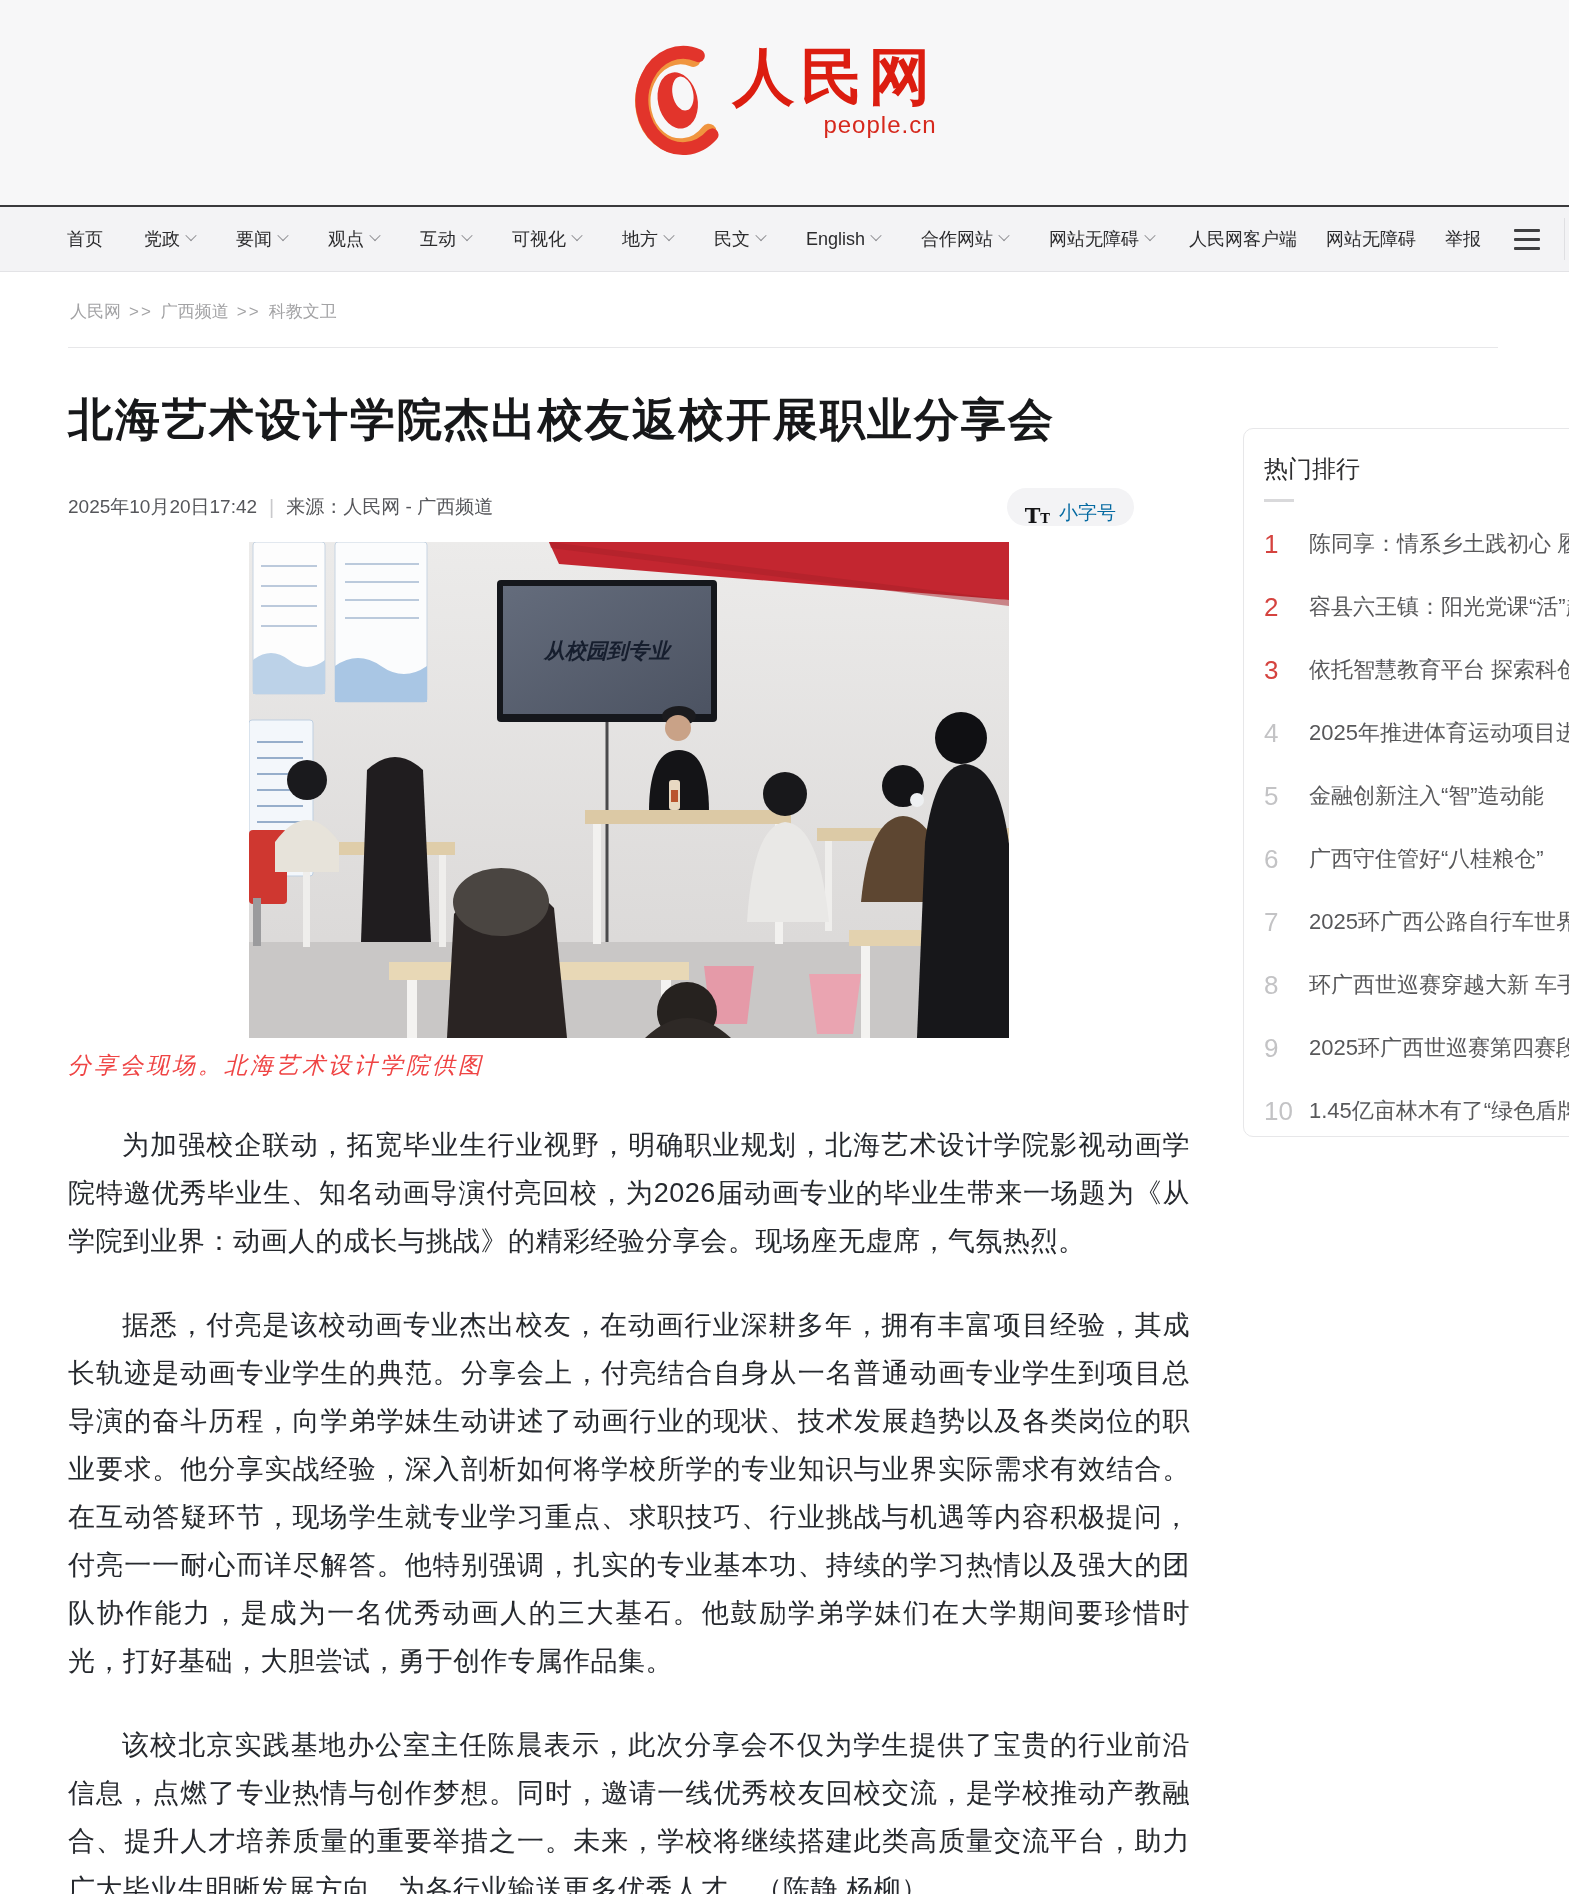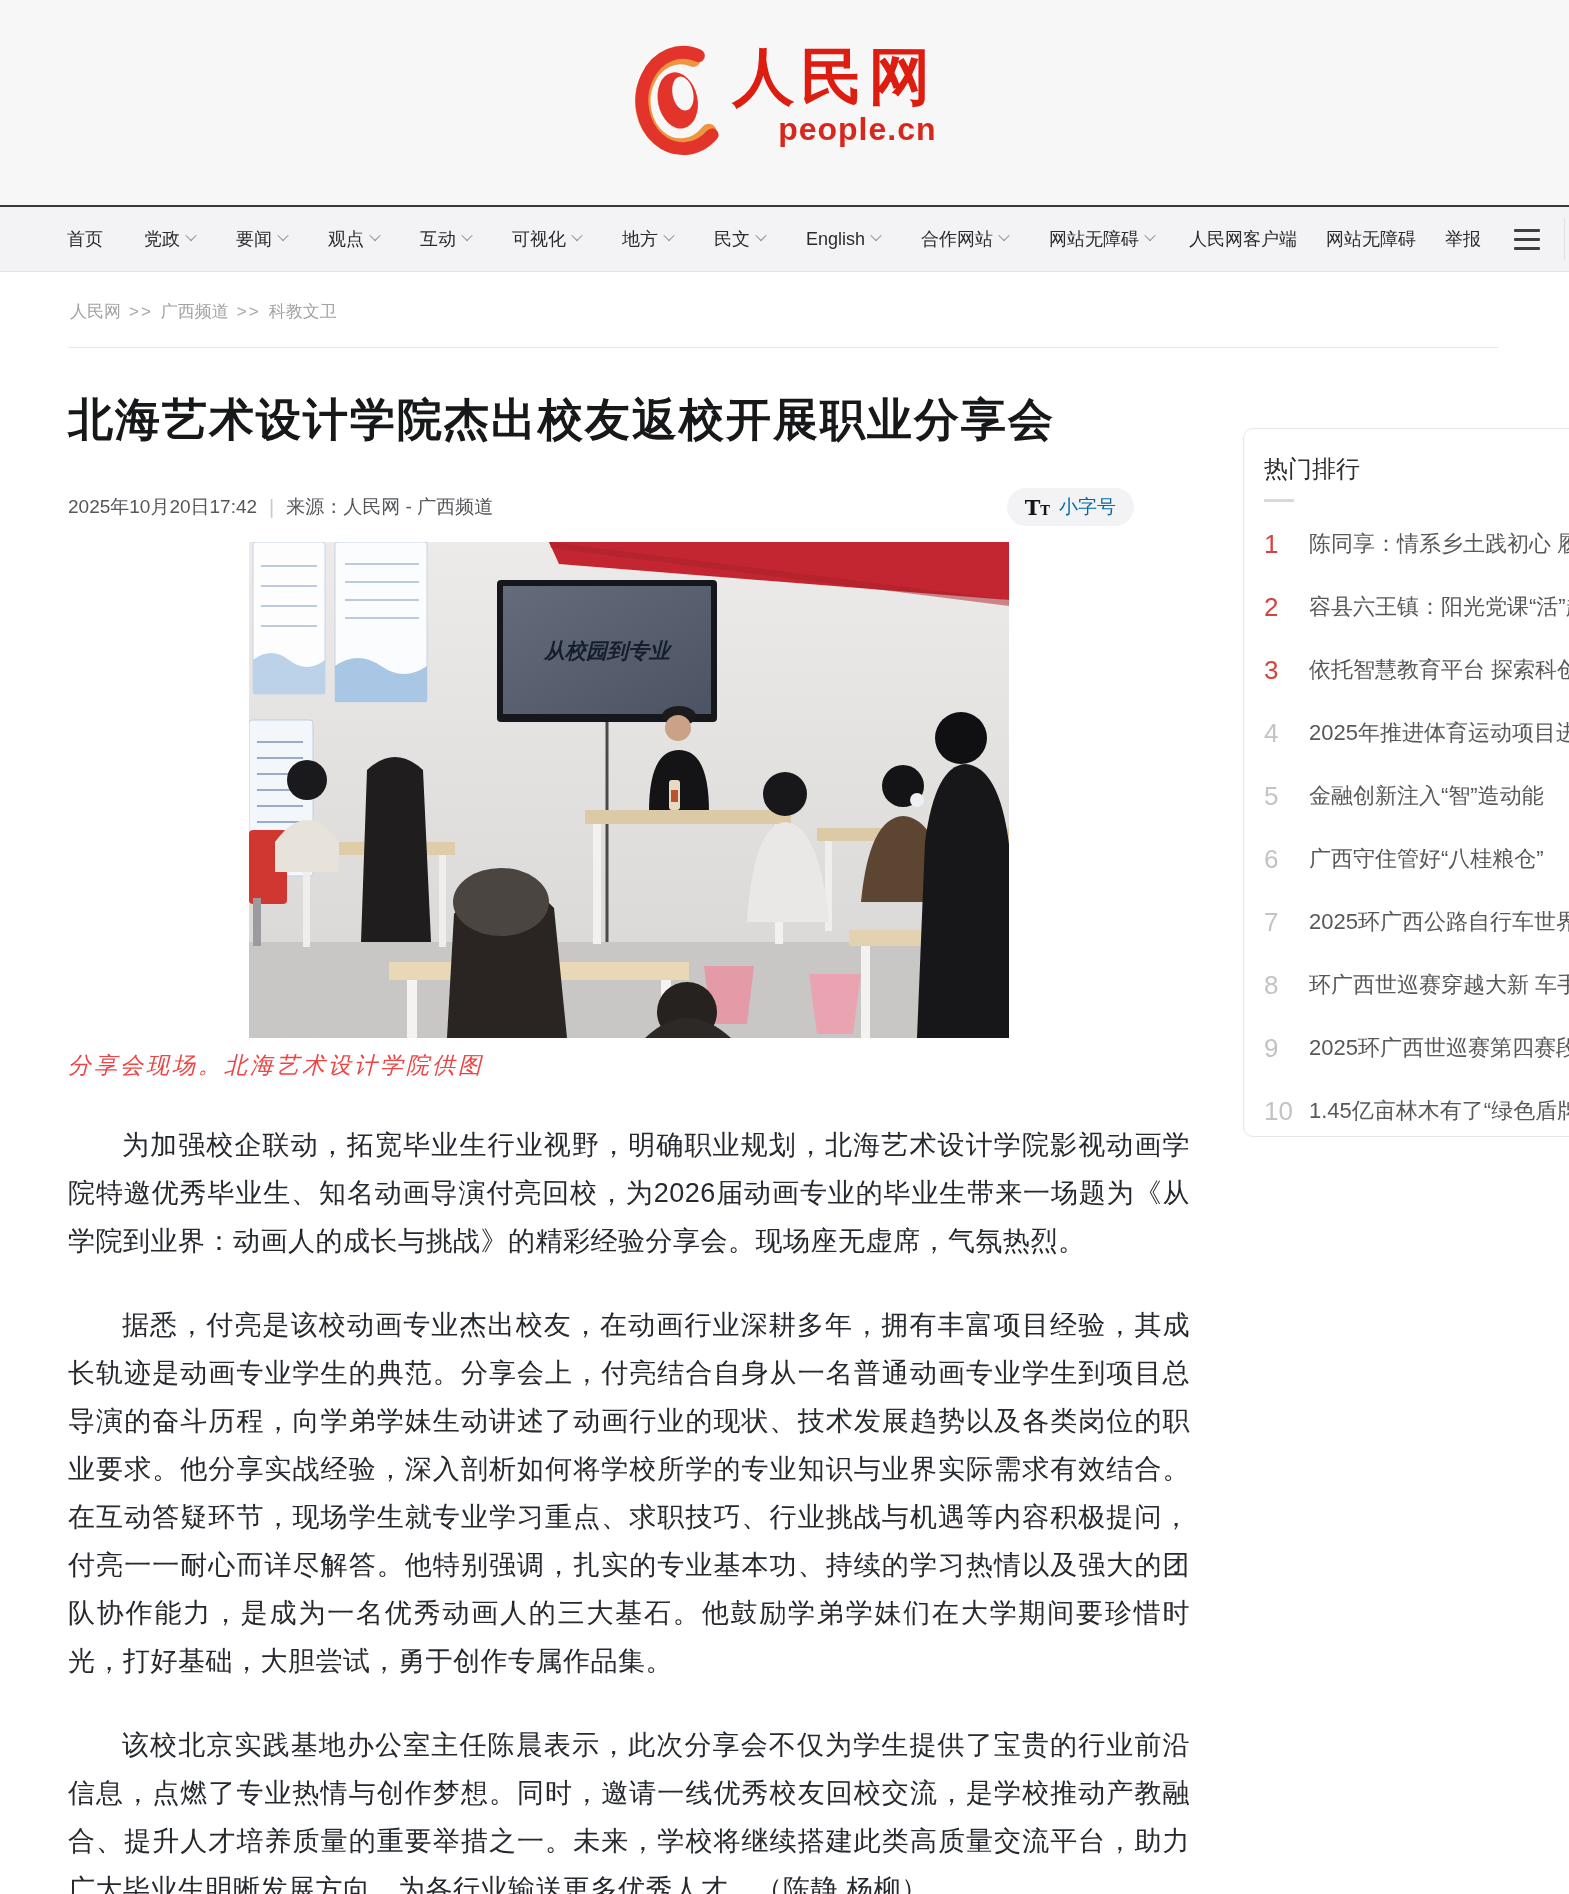--- a/index.html
+++ b/index.html
@@ -5,21 +5,21 @@
   * { margin:0; padding:0; box-sizing:border-box; }
   html,body { background:#ffffff; }
   body { font-family:"Liberation Sans", sans-serif; color:#26292e; }
   .page { position:relative; width:1569px; height:1894px; margin:0 auto; overflow:hidden; background:#fff; }
 
   
   .site-header { height:205px; background:#f7f7f8; display:flex; align-items:center; justify-content:center; }
   .logo { display:flex; align-items:flex-start; gap:14px; }
   .logo-text { display:flex; flex-direction:column; align-items:center; }
   .logo-cn { font-family:"DejaVu Serif", serif; font-weight:bold; font-size:62px; color:#dc1d10; letter-spacing:6px; line-height:1.05; }
-  .logo-en { font-size:32px; font-weight:bold; color:#d6281c; letter-spacing:1px; margin-top:2px; align-self:flex-end; }
+  .logo-en { font-size:24px; font-weight:normal; color:#d6281c; letter-spacing:1px; margin-top:2px; align-self:flex-end; }
 
   
   .main-nav { height:67px; background:#f3f3f5; border-top:2px solid #3a3a3c; border-bottom:1px solid #e3e3e6;
               display:flex; align-items:center; padding:0 28px 0 52px; }
   .nav-items { display:flex; align-items:center;gap:11px; }
   .nav-item { display:flex; align-items:center; padding:0 15px; font-size:18px; color:#2b2b2d; text-decoration:none; cursor:pointer; white-space:nowrap; }
   .nav-item .chev { display:inline-block; width:8px; height:8px; border-right:1.6px solid #8f8f93; border-bottom:1.6px solid #8f8f93;
                     transform:rotate(45deg) translate(-1px,-1px); margin-left:7px; margin-top:-4px; }
   .nav-item.compact { padding:0 9px; }
   .nav-right { margin-left:auto; display:flex; align-items:center; gap:0; }
@@ -34,21 +34,21 @@
   .breadcrumb .sep { margin:0 8px; letter-spacing:2px; }
   .content-divider { margin:24px 0 0 68px; width:1430px; height:1px; background:#e7e7e9; }
 
   
   .main-col { position:relative; width:1122px; margin-left:68px; }
   h1.article-title { margin-top:44px; font-size:45px; font-weight:600; color:#17181a; letter-spacing:2px; line-height:1.25; }
   .meta-row { margin-top:40px; display:flex; align-items:center; justify-content:space-between;gap:34px; }
   .meta-left { display:flex; align-items:center; font-size:19px; color:#55565a; }
   .meta-left .vbar { color:#c9c9cc; margin:0 12px; font-size:20px; }
   .meta-left a.source-link { color:#55565a; text-decoration:none; cursor:pointer; }
-  .font-size-pill { display:flex; align-items:center; gap:9px; height:38px; padding:0 18px; margin-right:56px;
+  .font-size-pill { display:flex; align-items:flex-end; gap:9px; height:38px; padding:0 18px; margin-right:56px;
                     background:#f3f3f5; border:none; border-radius:19px; cursor:pointer; font-family:inherit; }
   .font-size-pill .tt { font-family:"DejaVu Serif", serif; font-weight:bold; color:#151517; line-height:1; }
   .font-size-pill .t1 { font-size:21px; }
   .font-size-pill .t2 { font-size:13px; }
   .font-size-pill .pill-label { font-size:19px; color:#0369a1; }
 
   
   figure.article-figure { margin-top:16px; }
   .photo-wrap { width:760px; height:496px; margin:0 auto; overflow:hidden; background:#e6e4e4; }
   figcaption.photo-caption { margin-top:12px; font-family:"DejaVu Serif", serif; font-style:italic;

